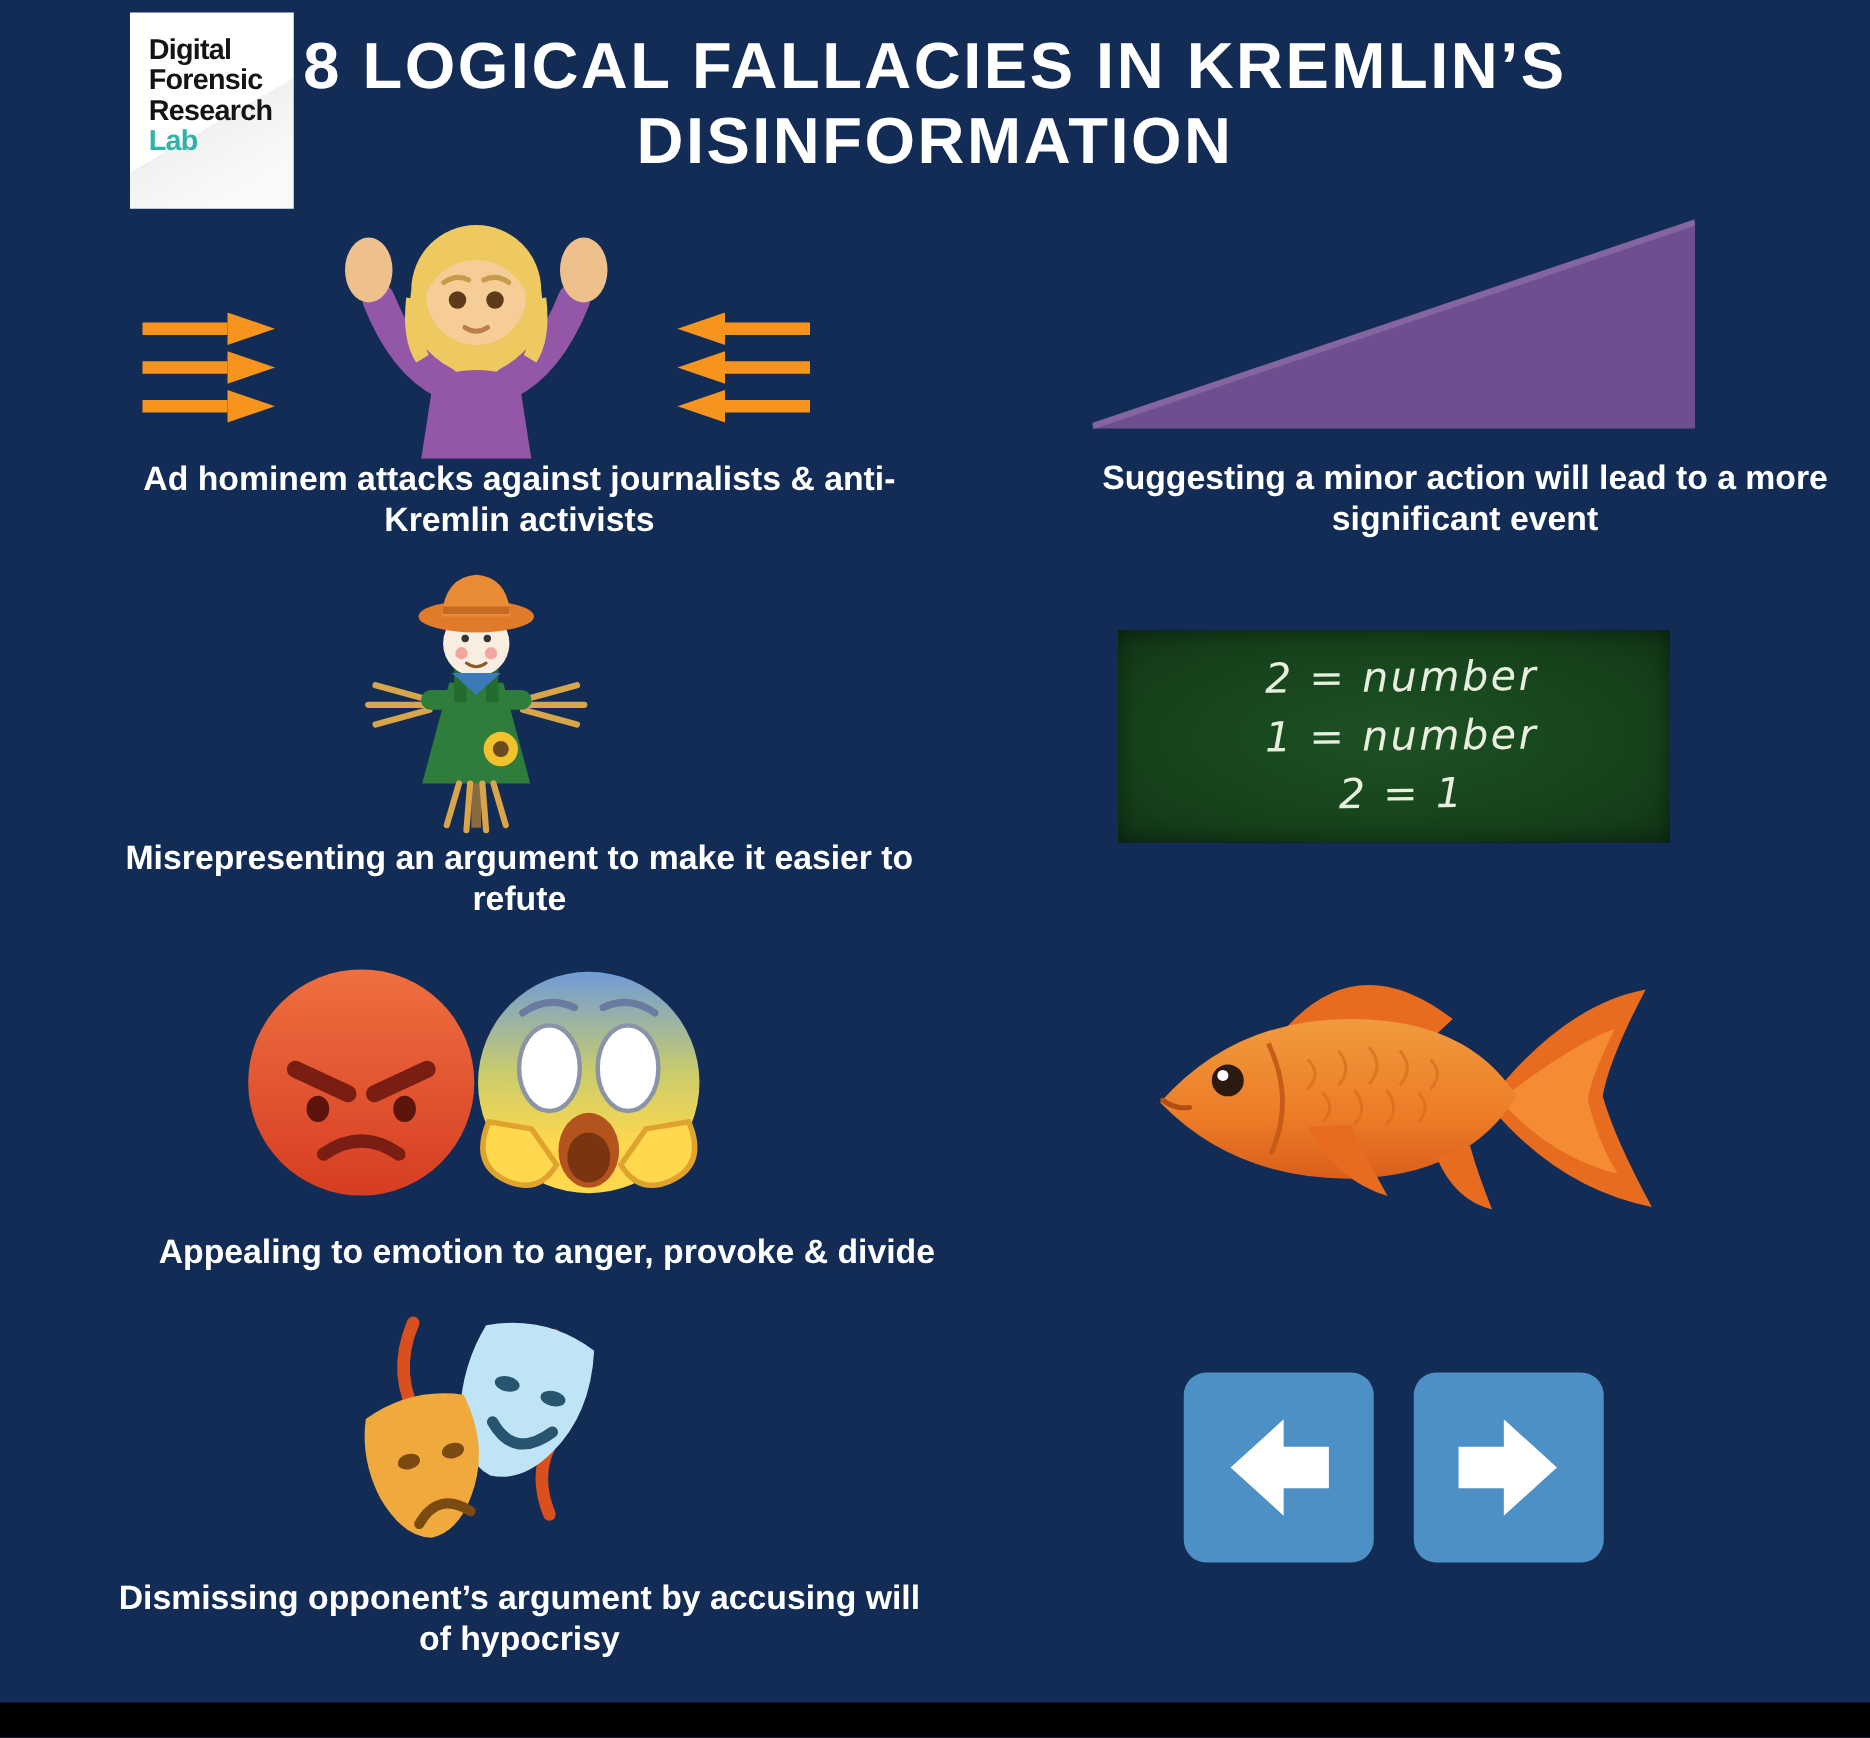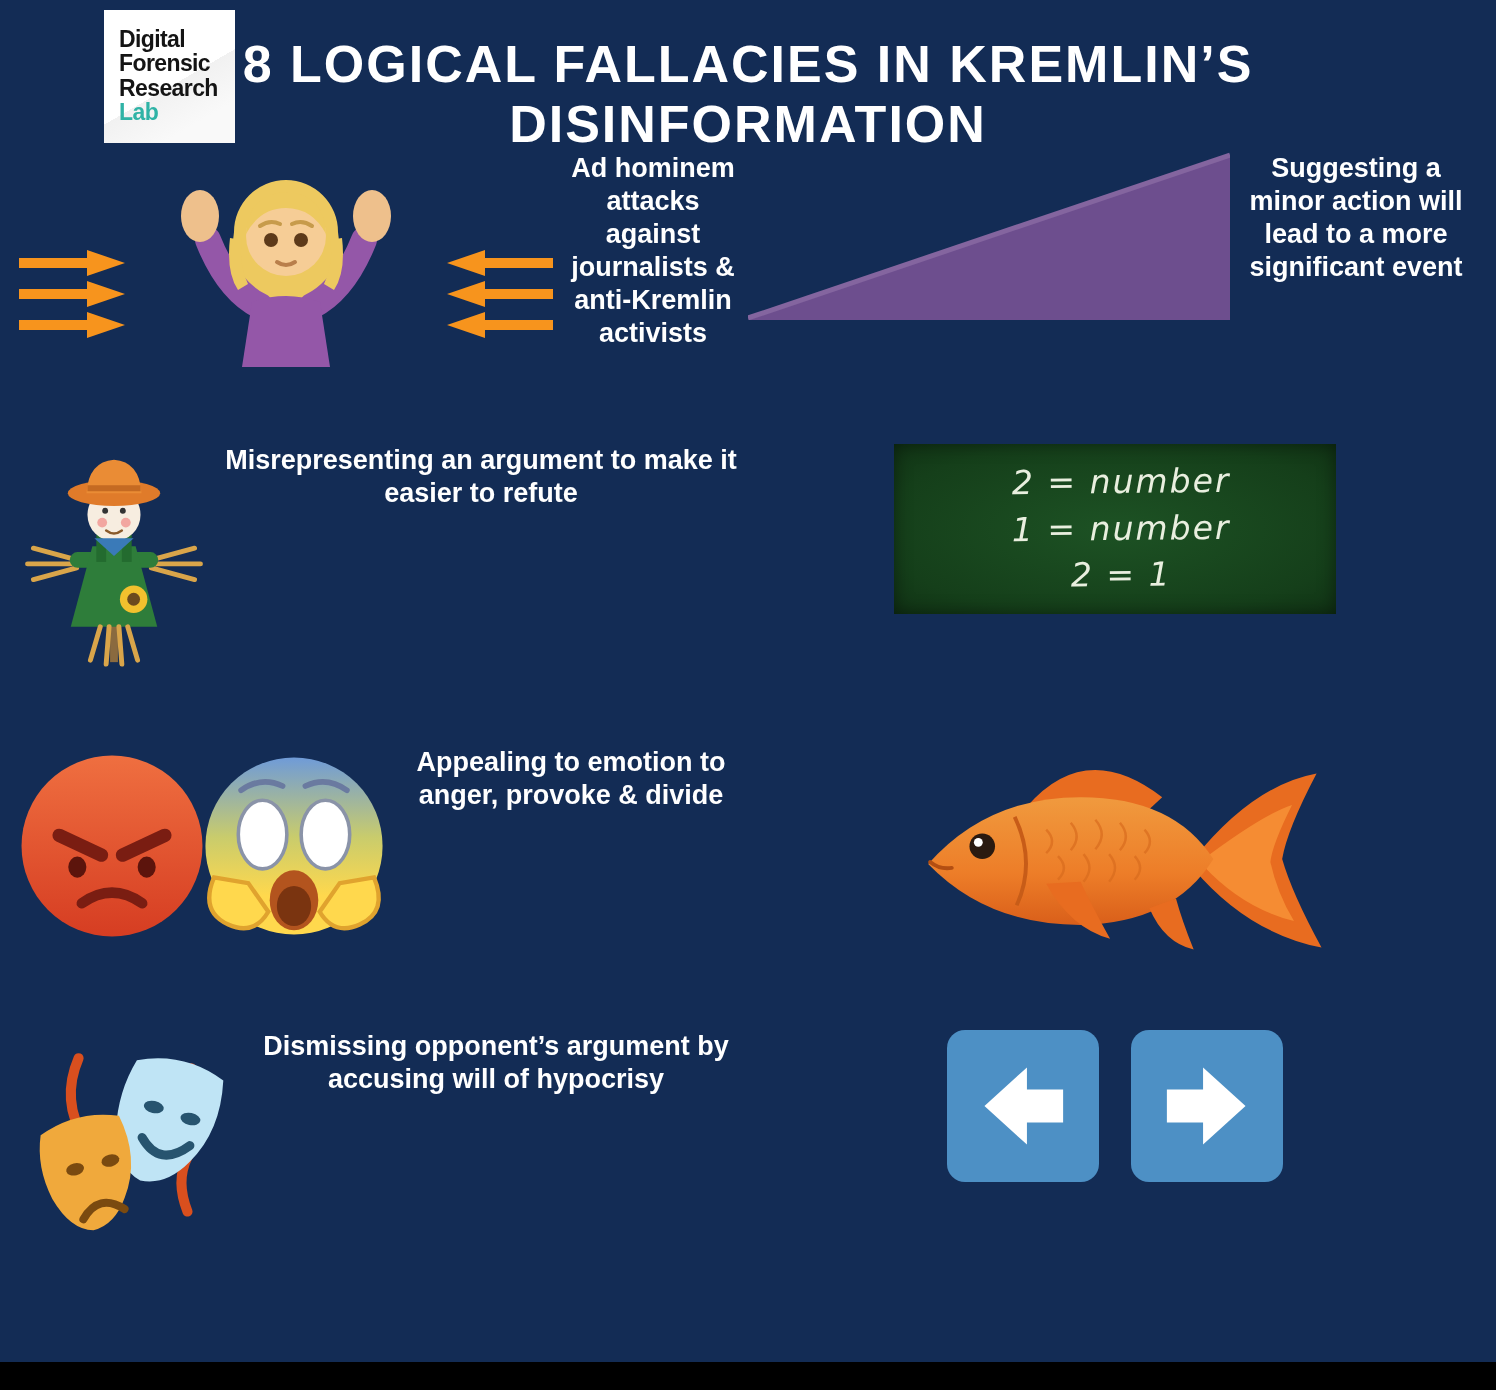--- a/index.html
+++ b/index.html
@@ -9,43 +9,43 @@
     font-family: "Liberation Sans", sans-serif;
     color: #ffffff;
     overflow: hidden;
   }
   .page { display: flex; flex-direction: column; width: 100%; height: 100%; }
 
   
   .header { position: relative; height: 152px; flex: none; }
   .logo {
     position: absolute; left: 104px; top: 10px;
-    width: 131px; height: 133px;
+    width: 131px; height: 157px;
     background: linear-gradient(150deg, #ffffff 55%, #f1f1f1 55%, #f9f9f9 80%);
     padding: 17px 0 0 15px;
   }
   .logo-line { font-weight: bold; font-size: 23px; line-height: 1.06; color: #141414; letter-spacing: -0.6px; }
   .logo-line.lab { color: #2fb3a6; }
   .title {
-    margin: 11px auto; padding-top: 24px;
+    margin: 0 auto; padding-top: 24px;
     max-width: 1130px;
     text-align: center;
     font-size: 52px; font-weight: bold; letter-spacing: 2px; line-height: 1.15;
     color: #ffffff;
   }
 
   
   .grid {
     flex: 1;
     display: grid;
     grid-template-columns: 1fr 1fr;
     grid-template-rows: 292px 302px 284px 300px;
     padding: 0 14px;
   }
-  .cell { display: flex; flex-direction: row; align-items: flex-start; padding-bottom: 12px; }
+  .cell { display: flex; flex-direction: column; align-items: flex-end; padding-bottom: 12px; }
   .art { flex: 1; display: flex; align-items: center; justify-content: center; width: 100%; }
   .caption {
     font-size: 27px; font-weight: bold; text-align: center; line-height: 1.22;
     max-width: 665px; color: #ffffff;
   }
 
   
   .shrug-row { display: flex; align-items: center; gap: 34px; }
   .arrow-group { transform: translateY(34px); }
   .arrow-group.mirrored { transform: translateY(34px) scaleX(-1); }

